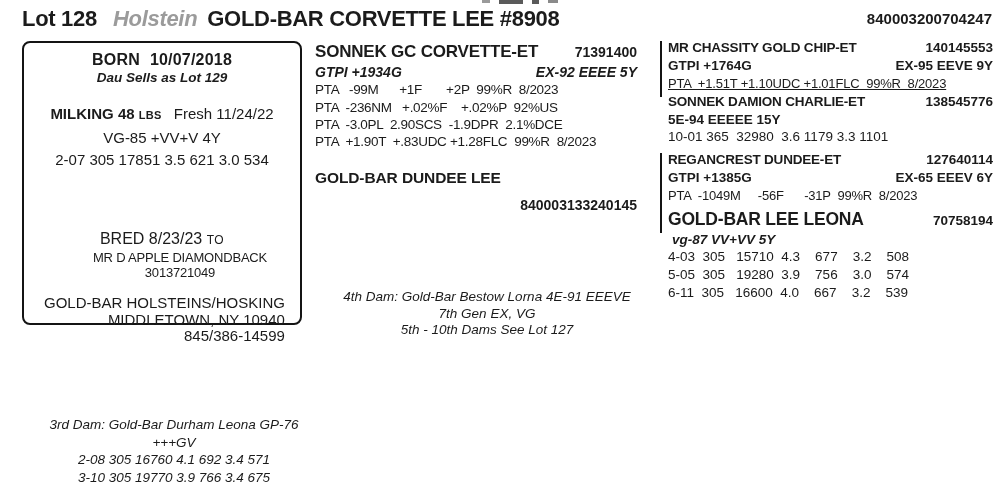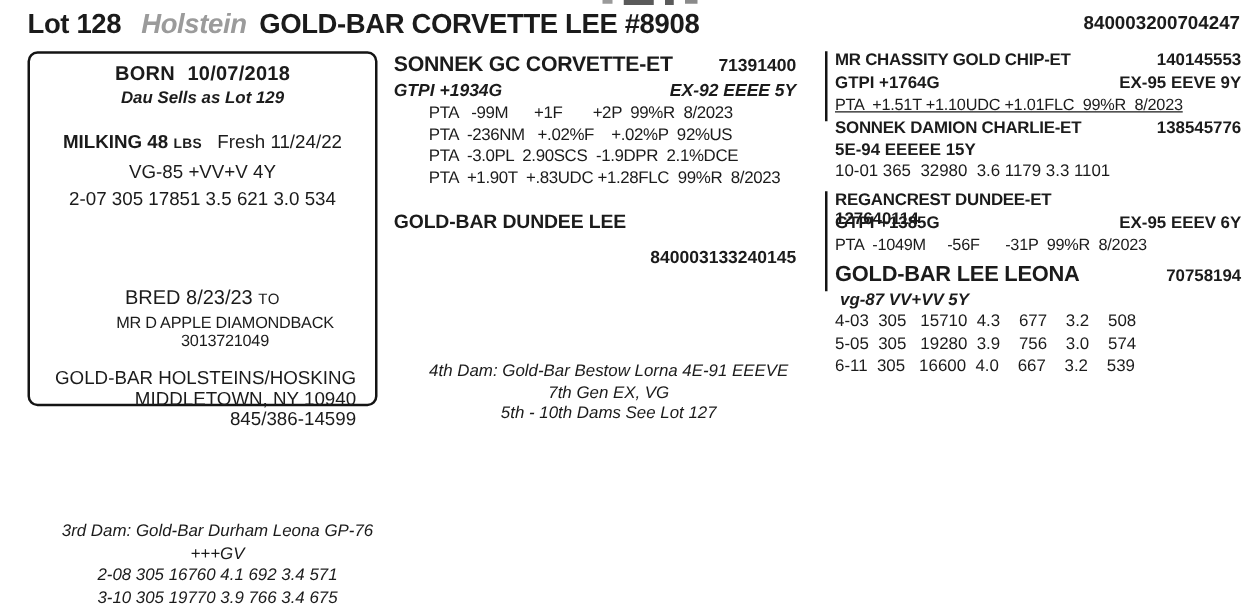--- a/index.html
+++ b/index.html
@@ -43,36 +43,36 @@
   .sire-service-row { top:207px; font-size:13px; letter-spacing:-0.2px;padding-left:36px; }
   .owner-block { position:absolute; left:20px; top:252px; font-size:15px; line-height:16.5px; text-align:right; }
   .owner-block .phone { padding-left:3px; }
 
   
   .mid { left:315px; width:322px; }
   .sire-name-row { top:42px; }
   .sire-name { font-size:17px; font-weight:700; letter-spacing:-0.2px; }
   .sire-reg { font-size:14px; font-weight:700; }
   .gtpi-row { top:64px; font-size:14px; font-weight:700; font-style:italic; }
-  .pta { font-size:13.5px; letter-spacing:-0.3px;margin-left:28px; }
+  .pta { font-size:13.5px; letter-spacing:-0.3px; }
   .pta-1 { top:82px; } .pta-2 { top:100px; } .pta-3 { top:117px; } .pta-4 { top:134px; }
   .dam-name { top:169px; font-size:15.5px; font-weight:700; letter-spacing:-0.1px; }
   .dam-reg { top:197px; text-align:right; font-size:14px; font-weight:700; }
   .fourth-dam { left:332px; top:289px; width:310px; text-align:center; font-style:italic; font-size:13.5px; line-height:16.5px; }
 
   
   .rcol { left:668px; width:325px; }
   .r-name { font-size:13.5px; font-weight:700; letter-spacing:-0.2px; }
   .r-reg { font-size:13.5px; font-weight:700; }
   .r-plain { font-size:13px; letter-spacing:-0.2px; }
   .r1 { top:40px; } .r2 { top:58px; font-size:13.5px; font-weight:700; }
   .r3 { top:76px;text-decoration:underline; }
   .r4 { top:94px; } .r5 { top:112px; font-size:13.5px; font-weight:700; }
   .r6 { top:129px; font-size:13.5px; }
-  .r7 { top:152px;flex-direction:column; } .r8 { top:170px; font-size:13.5px; font-weight:700; }
+  .r7 { top:152px; } .r8 { top:170px; font-size:13.5px; font-weight:700; }
   .r9 { top:188px; }
   .leona-row { top:209px; }
   .leona-name { font-size:17.5px; font-weight:700; letter-spacing:-0.2px; }
   .vg-row { top:232px; padding-left:4px; font-size:13.5px; font-weight:700; font-style:italic; }
   .rl1 { top:249px; font-size:13.5px; } .rl2 { top:267px; font-size:13.5px; } .rl3 { top:285px; font-size:13.5px; }
   .bracket { width:2px; background:#141414; left:660px; }
   .bracket-1 { top:41px; height:56px; }
   .bracket-2 { top:153px; height:80px; }
 
   
@@ -159,21 +159,21 @@
 </div>
 <div class="abs rcol r5">5E-94 EEEEE 15Y</div>
 <div class="abs rcol r6 pre">10-01 365  32980  3.6 1179 3.3 1101</div>
 
 <div class="abs rcol r7 flexrow">
   <span class="r-name">REGANCREST DUNDEE-ET</span>
   <span class="r-reg">127640114</span>
 </div>
 <div class="abs rcol r8 flexrow">
   <span>GTPI +1385G</span>
-  <span>EX-95 EEEV 6Y</span>
+  <span>EX-65 EEEV 6Y</span>
 </div>
 <div class="abs rcol r9 r-plain pre">PTA  -1049M     -56F      -31P  99%R  8/2023</div>
 
 <div class="abs rcol leona-row flexrow">
   <span class="leona-name">GOLD-BAR LEE LEONA</span>
   <span class="r-reg">70758194</span>
 </div>
 <div class="abs rcol vg-row">vg-87 VV+VV 5Y</div>
 <div class="abs rcol rl1 pre">4-03  305   15710  4.3    677    3.2    508</div>
 <div class="abs rcol rl2 pre">5-05  305   19280  3.9    756    3.0    574</div>

